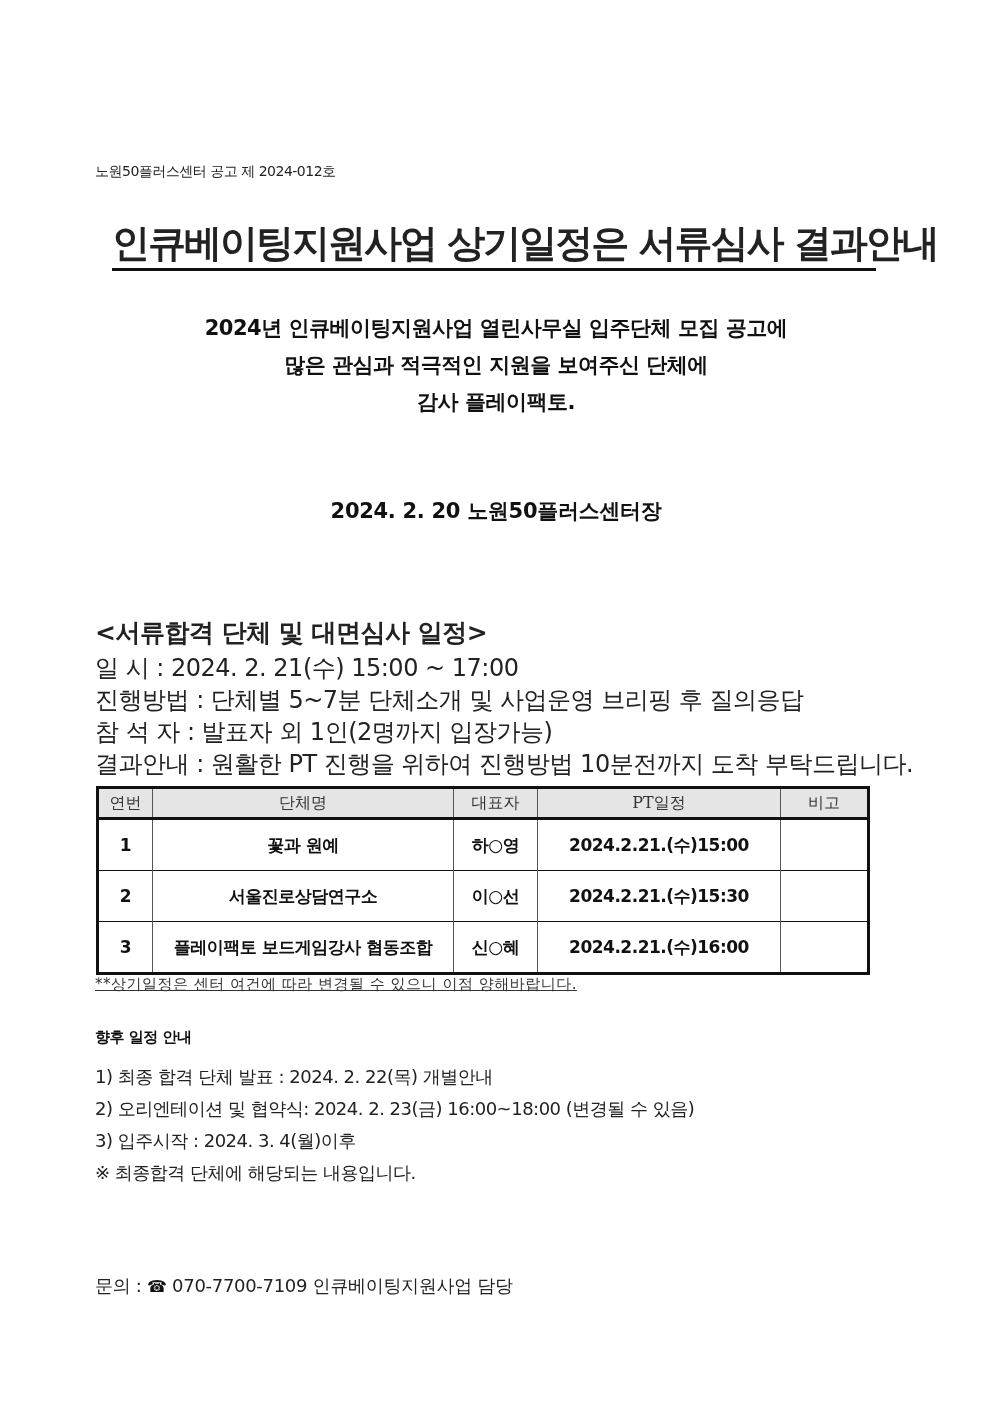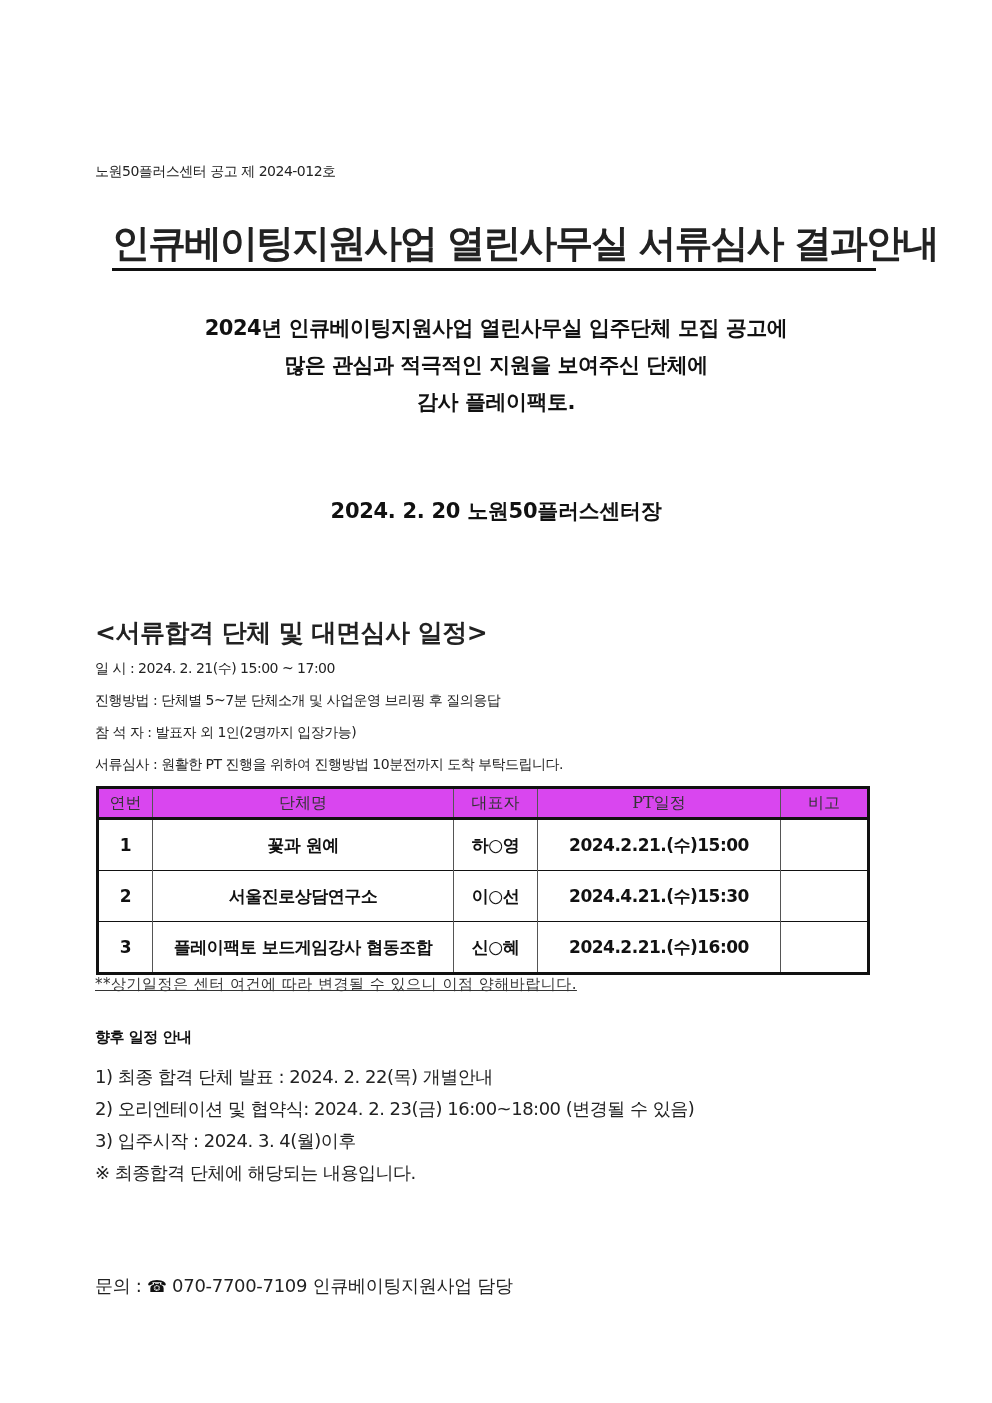--- a/index.html
+++ b/index.html
@@ -54,37 +54,37 @@
     }
     .section-title {
       left: 95px; top: 616px;
       font-size: 25px;
       font-weight: bold;
       letter-spacing: -0.5px;
       color: #222;
     }
     .info-list {
       left: 95px; top: 652px;
-      font-size: 14px;
+      font-size: 24px;
       line-height: 32px;
       letter-spacing: -0.5px;
       color: #222;
     }
     .info-list .row { white-space: nowrap; }
     .info-list .label { display: inline-block; }
     table.schedule {
       position: absolute;
       left: 96px; top: 786px;
       width: 771px;
       border-collapse: collapse;
       border: 3px solid #111;
       table-layout: fixed;
     }
     table.schedule th {
-      background: #d946ef;
+      background: #e5e5e5;
       font-weight: normal;
       font-size: 16px;
       color: #333;
       height: 28px;
       border-left: 1px solid #555;
       border-bottom: 3px solid #111;
       text-align: center;
       padding: 0;
       font-family: "DejaVu Serif", serif;
     }
@@ -129,21 +129,21 @@
       color: #222;
       white-space: nowrap;
     }
     .phone-icon { font-size: 16px; color: #111; }
   </style>
 </head>
 <body>
 
 <div class="abs notice-no">노원50플러스센터 공고 제 2024-012호</div>
 
-<div class="abs main-title">인큐베이팅지원사업 열린사무실 서류심사 결과안내</div>
+<div class="abs main-title">인큐베이팅지원사업 상기일정은 서류심사 결과안내</div>
 
 <div class="abs intro">
   <div>2024년 인큐베이팅지원사업 열린사무실 입주단체 모집 공고에</div>
   <div>많은 관심과 적극적인 지원을 보여주신 단체에</div>
   <div>감사 플레이팩토.</div>
 </div>
 
 <div class="abs signature">2024.  2.  20 노원50플러스센터장</div>
 
 <div class="abs section-title">&lt;서류합격 단체 및 대면심사 일정&gt;</div>
@@ -152,21 +152,21 @@
   <div class="row">
     <span class="label">일 시</span><span> : </span><span>2024. 2. 21(수) 15:00 ~ 17:00</span>
   </div>
   <div class="row">
     <span class="label">진행방법</span><span> : </span><span>단체별 5~7분 단체소개 및 사업운영 브리핑 후 질의응답</span>
   </div>
   <div class="row">
     <span class="label">참 석 자</span><span> : </span><span>발표자 외 1인(2명까지 입장가능)</span>
   </div>
   <div class="row">
-    <span class="label">서류심사</span><span> : </span><span>원활한 PT 진행을 위하여 진행방법 10분전까지 도착 부탁드립니다.</span>
+    <span class="label">결과안내</span><span> : </span><span>원활한 PT 진행을 위하여 진행방법 10분전까지 도착 부탁드립니다.</span>
   </div>
 </div>
 
 <table class="schedule">
   <colgroup>
     <col style="width:55px">
     <col style="width:301px">
     <col style="width:84px">
     <col style="width:243px">
     <col style="width:88px">
@@ -185,21 +185,21 @@
       <td>1</td>
       <td>꽃과 원예</td>
       <td class="rep-name">하○영</td>
       <td>2024.2.21.(수)15:00</td>
       <td></td>
     </tr>
     <tr>
       <td>2</td>
       <td>서울진로상담연구소</td>
       <td class="rep-name">이○선</td>
-      <td>2024.4.21.(수)15:30</td>
+      <td>2024.2.21.(수)15:30</td>
       <td></td>
     </tr>
     <tr>
       <td>3</td>
       <td>플레이팩토 보드게임강사 협동조합</td>
       <td class="rep-name">신○혜</td>
       <td>2024.2.21.(수)16:00</td>
       <td></td>
     </tr>
   </tbody>

